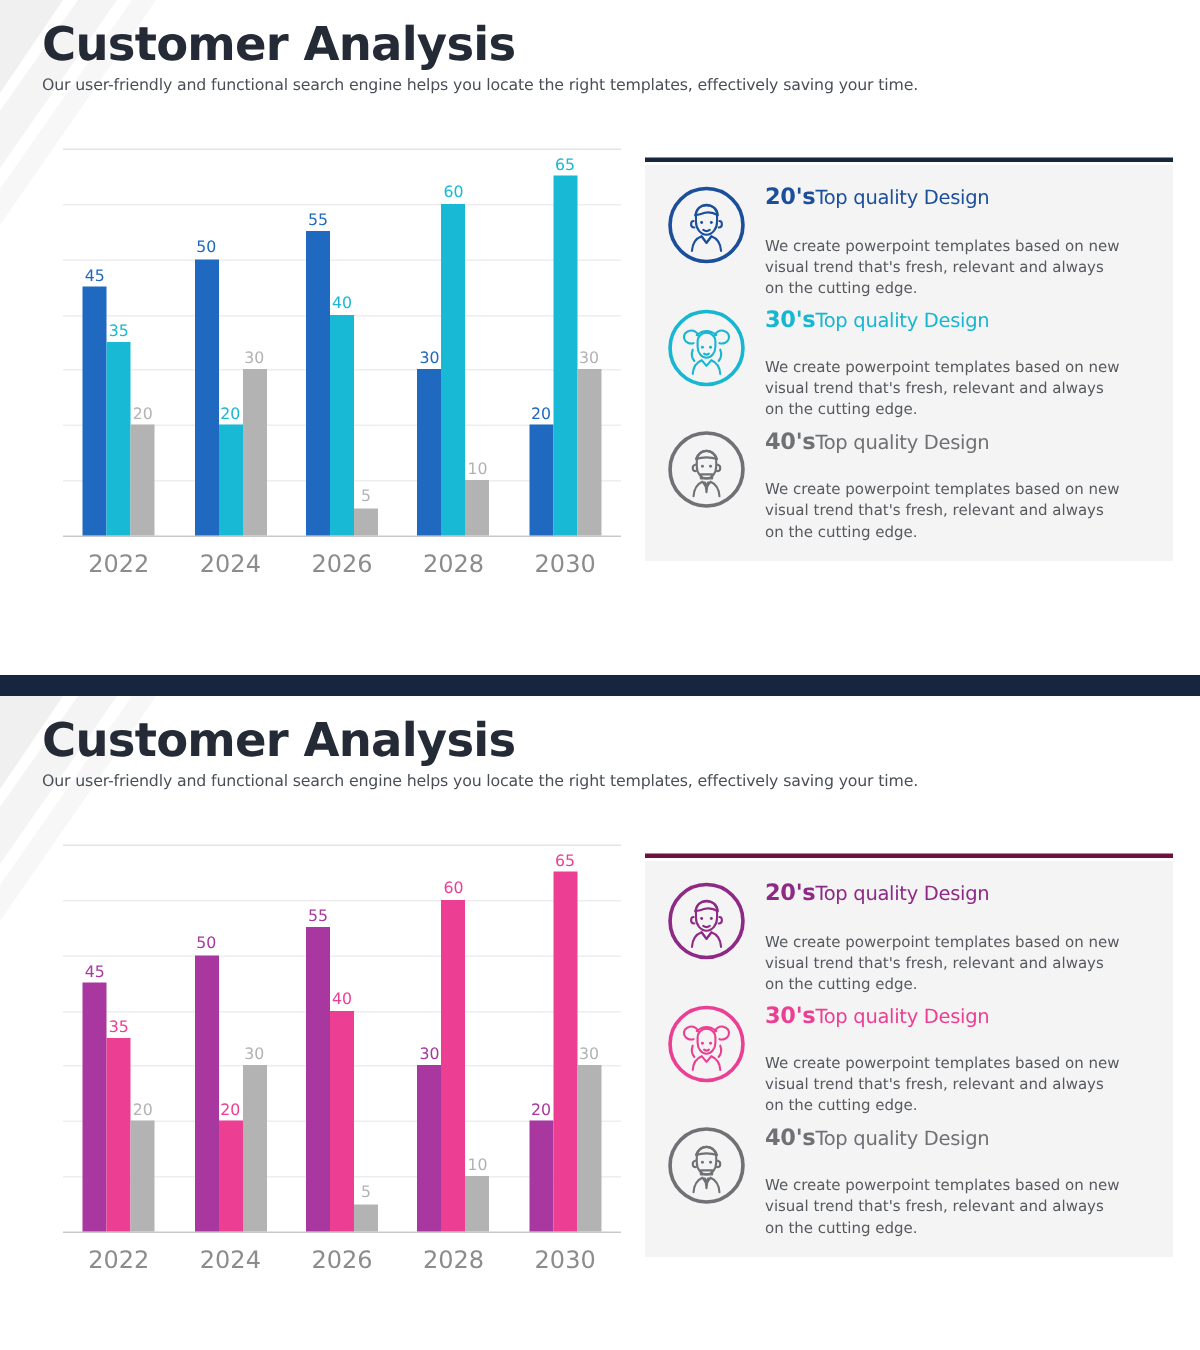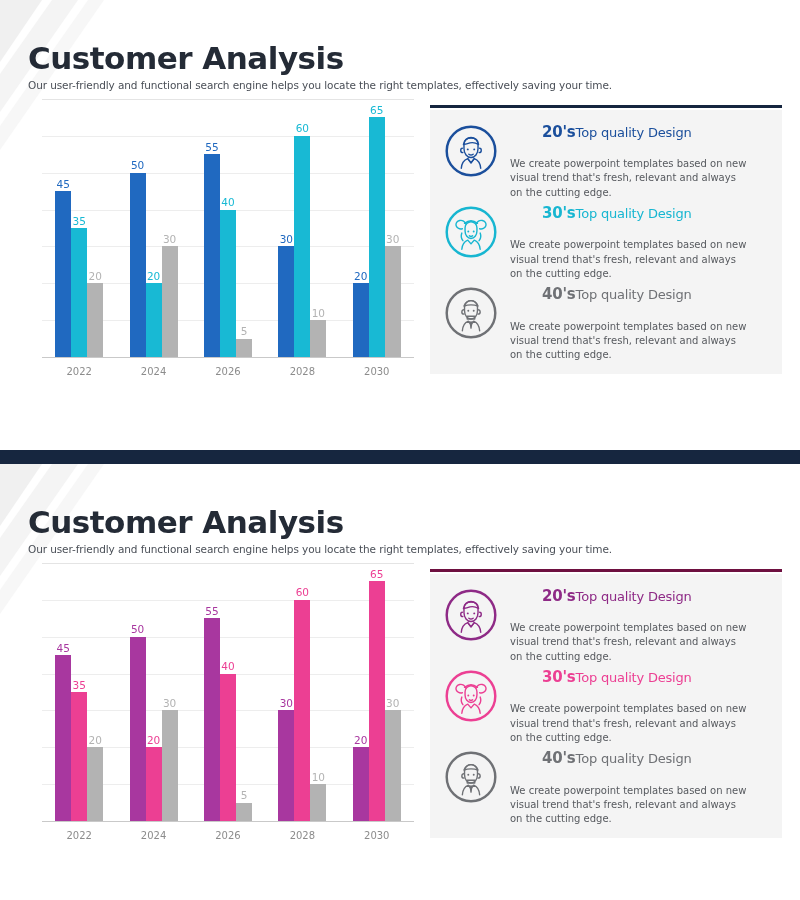--- a/index.html
+++ b/index.html
@@ -35,21 +35,20 @@
     pointer-events: none;
     z-index: 0;
   }
 
   
   .header {
     position: absolute;
     left: 28px;
     top: 14px;
     z-index: 3;
-    margin-top: 28px;
   }
   .title {
     font-family: "DejaVu Sans", "Liberation Sans", sans-serif;
     font-size: 31px;
     font-weight: bold;
     letter-spacing: -0.5px;
     color: #242b36;
     line-height: 1.05;
     margin: 0;
     white-space: nowrap;
@@ -128,21 +127,21 @@
     position: relative;
     width: 372px;
     height: 30px;
     display: flex;
     justify-content: space-around;
     align-items: flex-start;
     padding-top: 8px;
     box-sizing: border-box;
   }
   .xtick {
-    font-size: 10px;
+    font-size: 16px;
     color: #8c8c8c;
     width: 74.4px;
     text-align: center;
   }
 
   
   .panel {
     position: absolute;
     left: 430px;
     top: 110px;
@@ -180,21 +179,21 @@
     margin-top: 2px;
   }
   .item-text { flex: 1 1 auto; padding-top: 2px; }
   .item-head {
     font-size: 13px;
     font-weight: bold;
     line-height: 1.1;
     white-space: nowrap;
     letter-spacing: -0.2px;
   }
-  .item-head .age { font-size: 15px; font-weight: bold; margin-left: 32px; }
+  .item-head .age { font-size: 15px; font-weight: bold; }
   .item-head .rest { font-weight: normal; }
   .item-body {
     font-size: 10px;
     color: #56595e;
     line-height: 1.42;
     margin-top: 17px;
     max-width: 240px;
   }
 
   

